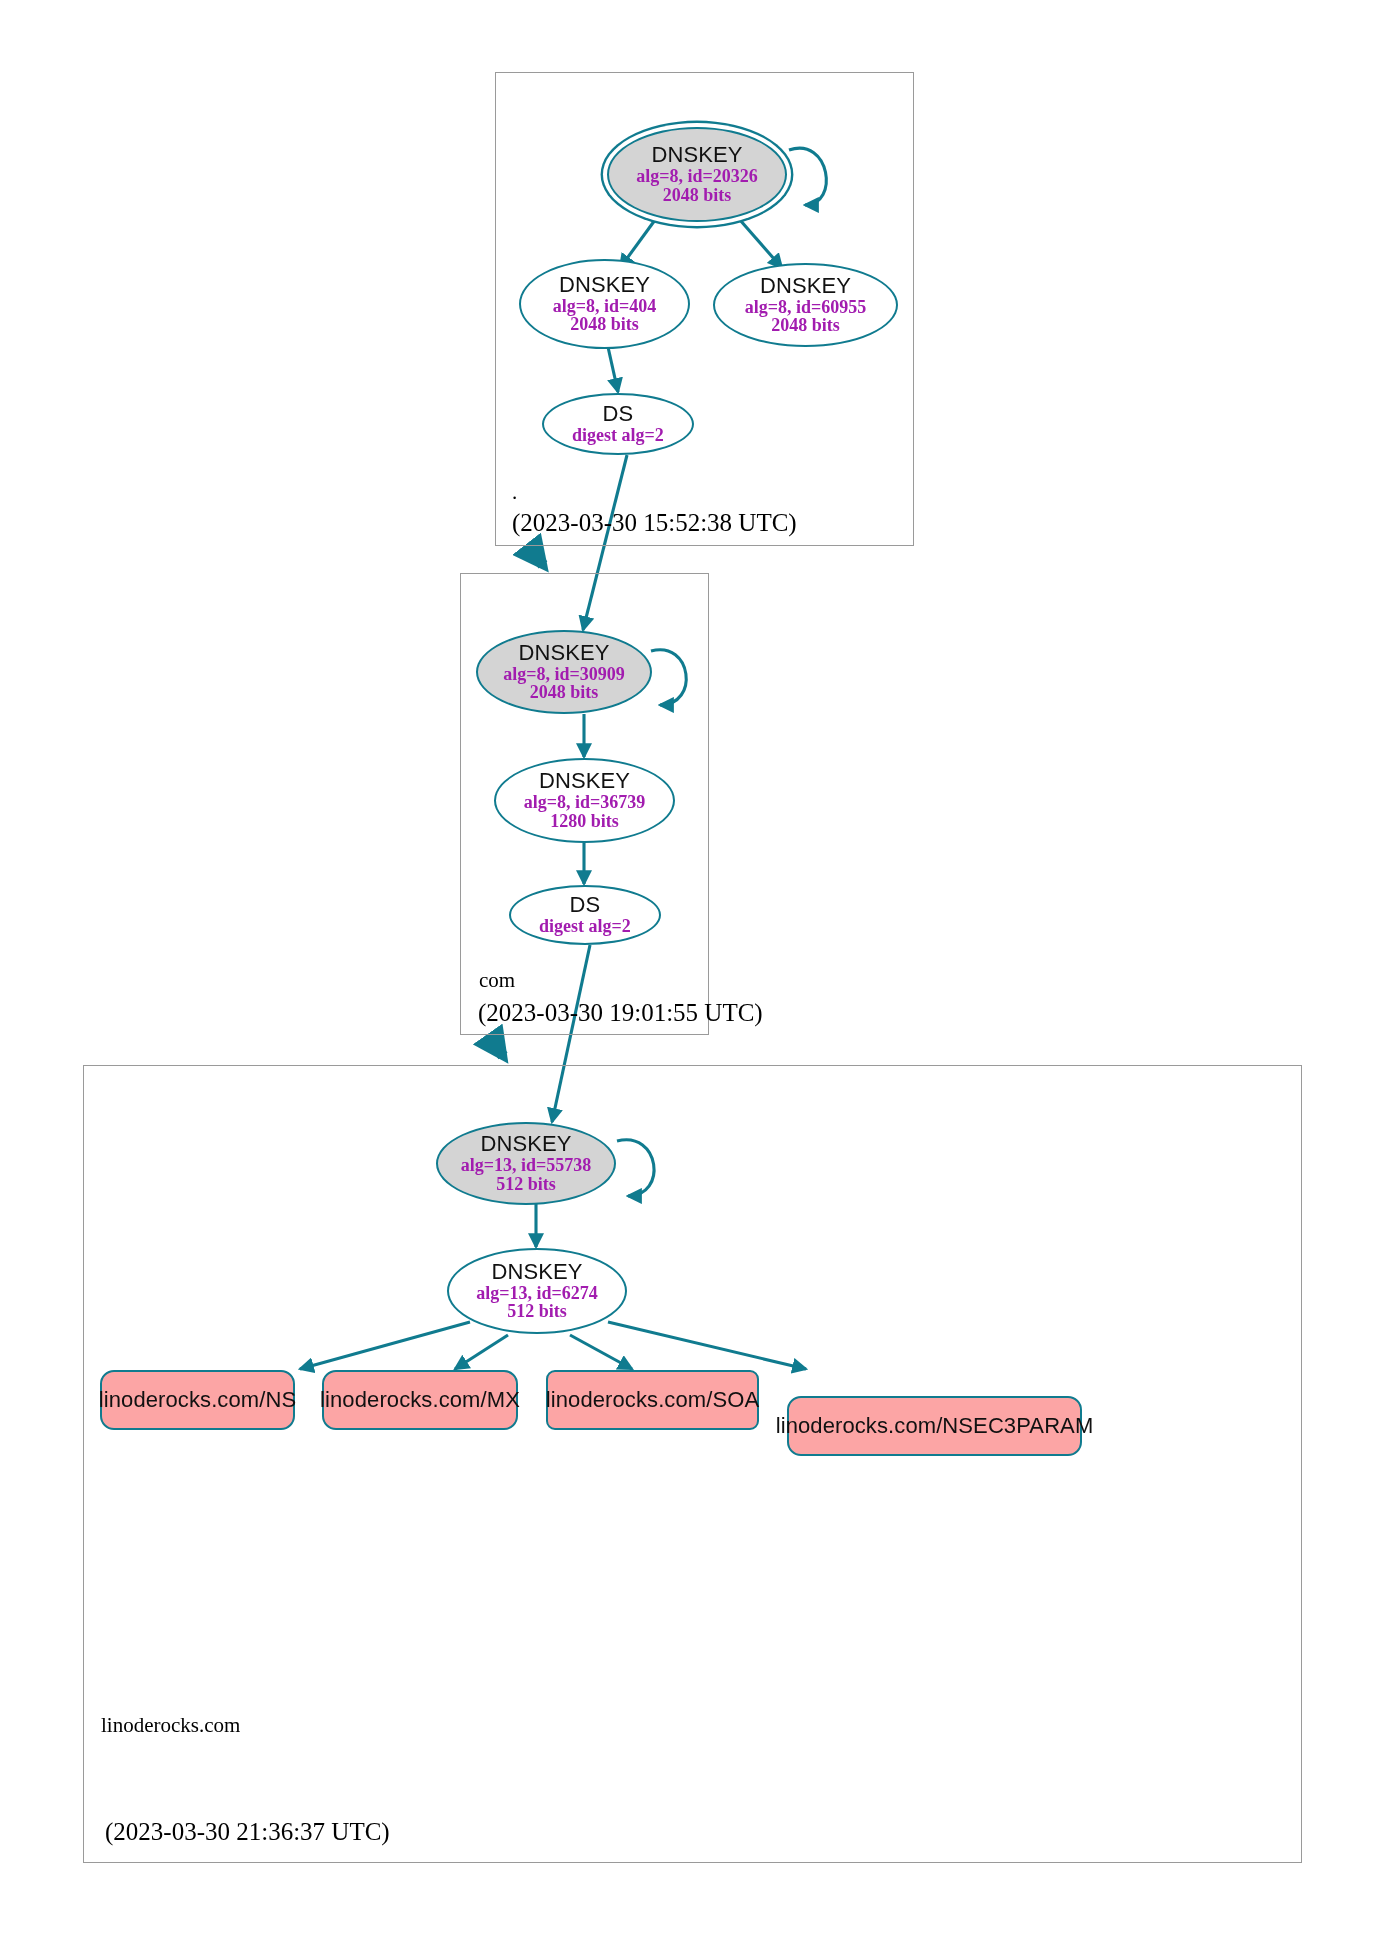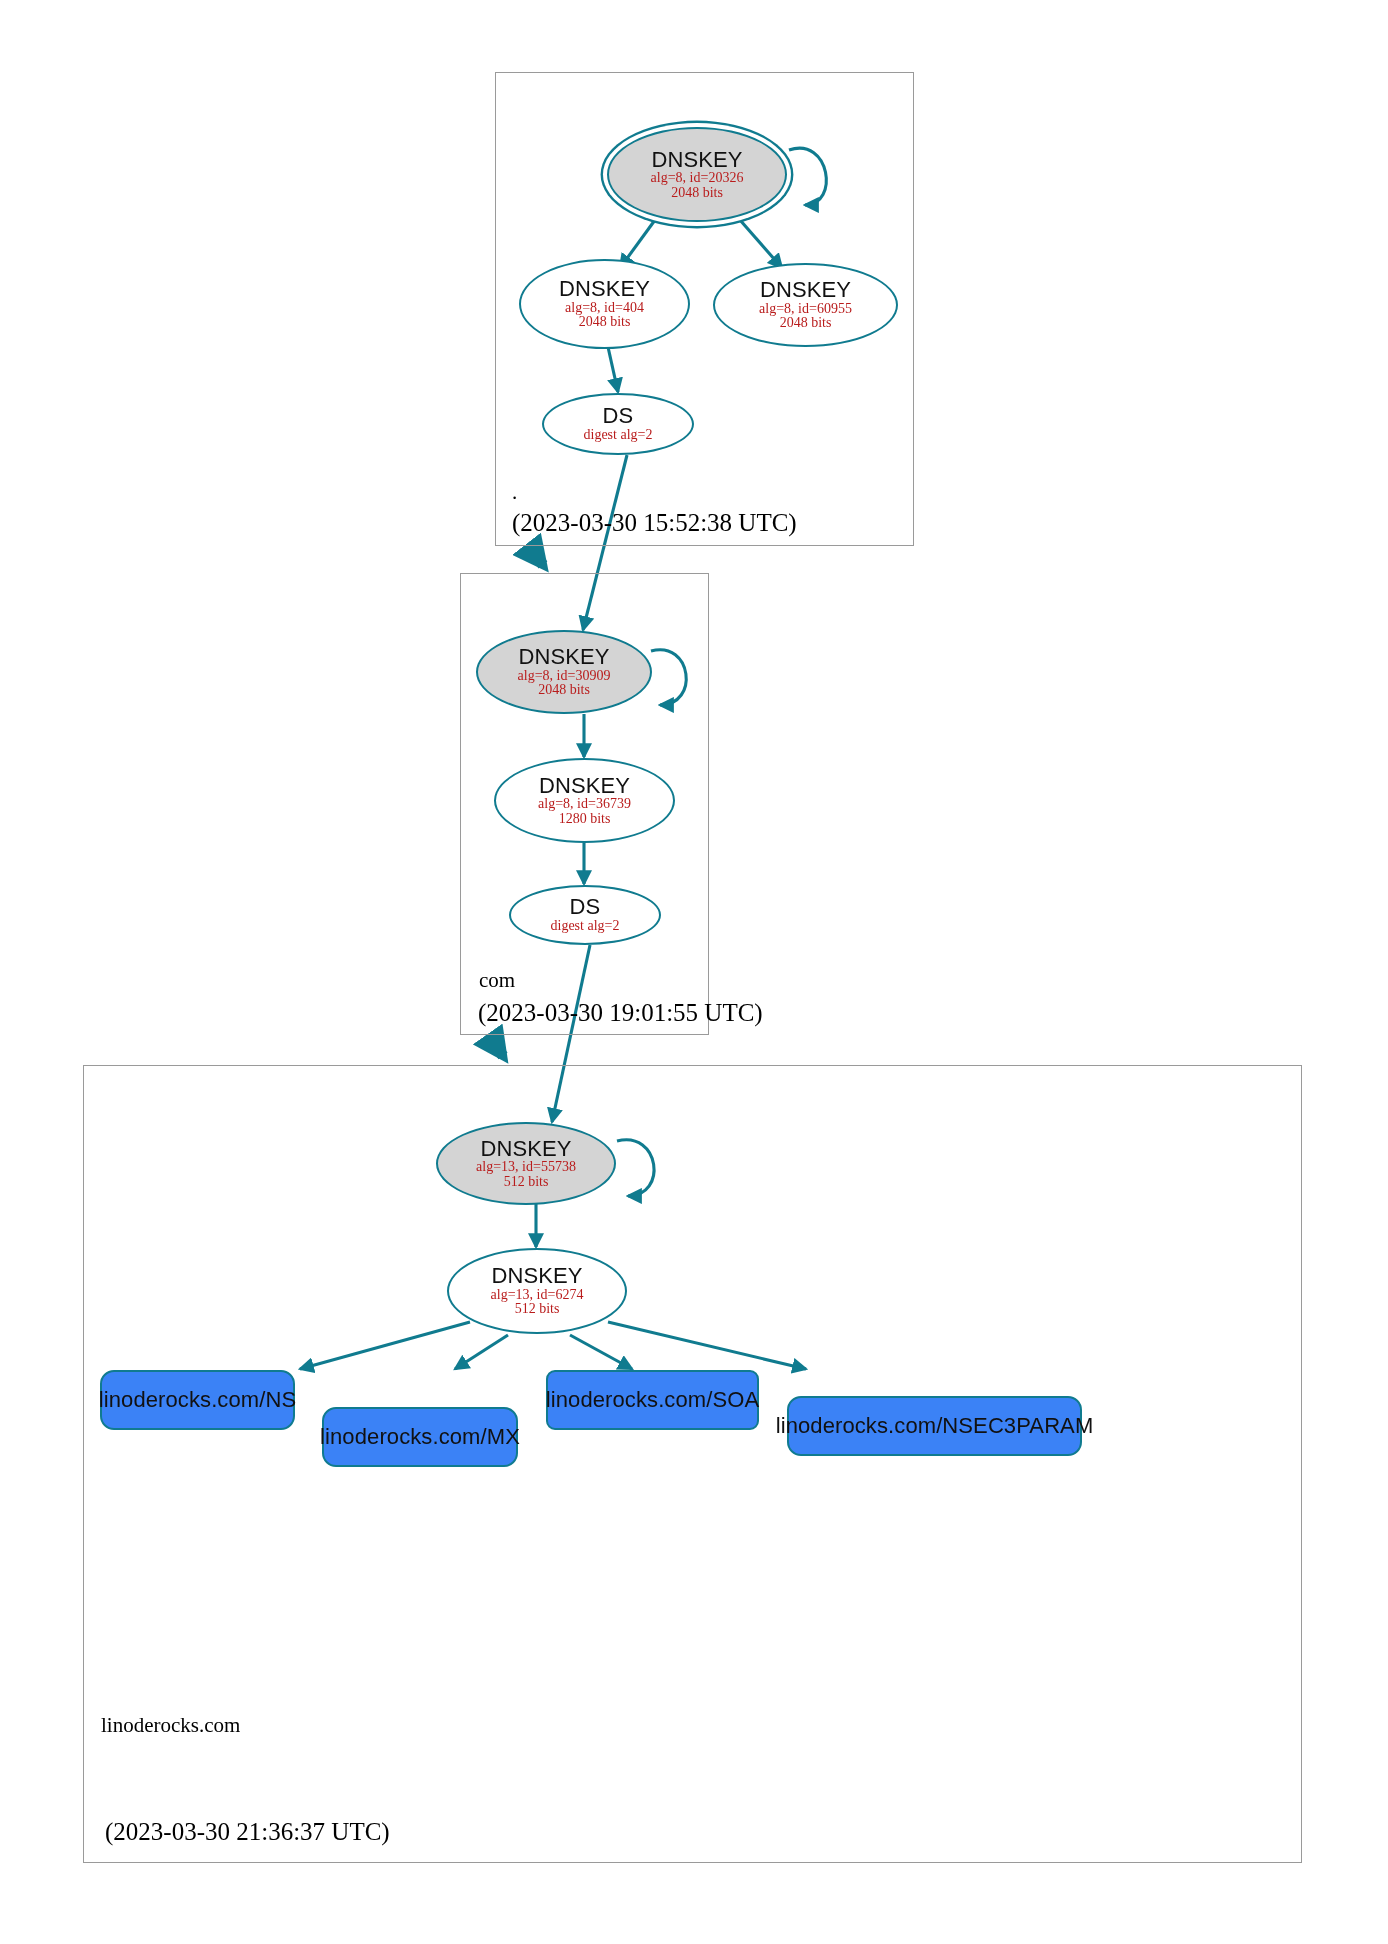--- a/index.html
+++ b/index.html
@@ -58,34 +58,34 @@
   }
   .ellipse.secure {
     background: #d4d4d4;
   }
   .ellipse.anchor {
     box-shadow: 0 0 0 4px #ffffff, 0 0 0 6.4px #107b8f;
   }
   .rrset {
     border: 2.6px solid #107b8f;
     border-radius: 14px;
-    background: #3b82f6;
+    background: #fca5a5;
     padding: 0 14px;
   }
   .node .t1 {
     font-family: "Liberation Sans", sans-serif;
     font-size: 22px;
     color: #111111;
     letter-spacing: .1px;
   }
   .node .t2, .node .t3 {
     font-family: "Liberation Serif", serif;
-    font-size: 14px;
-    color: #b91c1c;
-    font-weight: 400;
+    font-size: 18px;
+    color: #a21caf;
+    font-weight: 700;
   }
   .rrset .t1 {
     font-family: "Liberation Sans", sans-serif;
     font-size: 22px;
     color: #111111;
     white-space: nowrap;
   }
   svg.edges {
     position: absolute;
     left: 0;
@@ -208,21 +208,21 @@
   <div class="node ellipse" style="left:447px; top:1248px; width:180px; height:86px;">
     <div class="t1">DNSKEY</div>
     <div class="t2">alg=13, id=6274</div>
     <div class="t3">512 bits</div>
   </div>
 
   <div class="node rrset" style="left:100px; top:1370px; width:195px; height:60px;">
     <div class="t1">linoderocks.com/NS</div>
   </div>
 
-  <div class="node rrset" style="left:322px; top:1370px; width:196px; height:60px;margin-top:37px;">
+  <div class="node rrset" style="left:322px; top:1370px; width:196px; height:60px;">
     <div class="t1">linoderocks.com/MX</div>
   </div>
 
   <div class="node rrset" style="left:546px; top:1370px; width:213px; height:60px;border-radius:9px;">
     <div class="t1">linoderocks.com/SOA</div>
   </div>
 
   <div class="node rrset" style="left:787px; top:1396px; width:295px; height:60px;">
     <div class="t1">linoderocks.com/NSEC3PARAM</div>
   </div>

